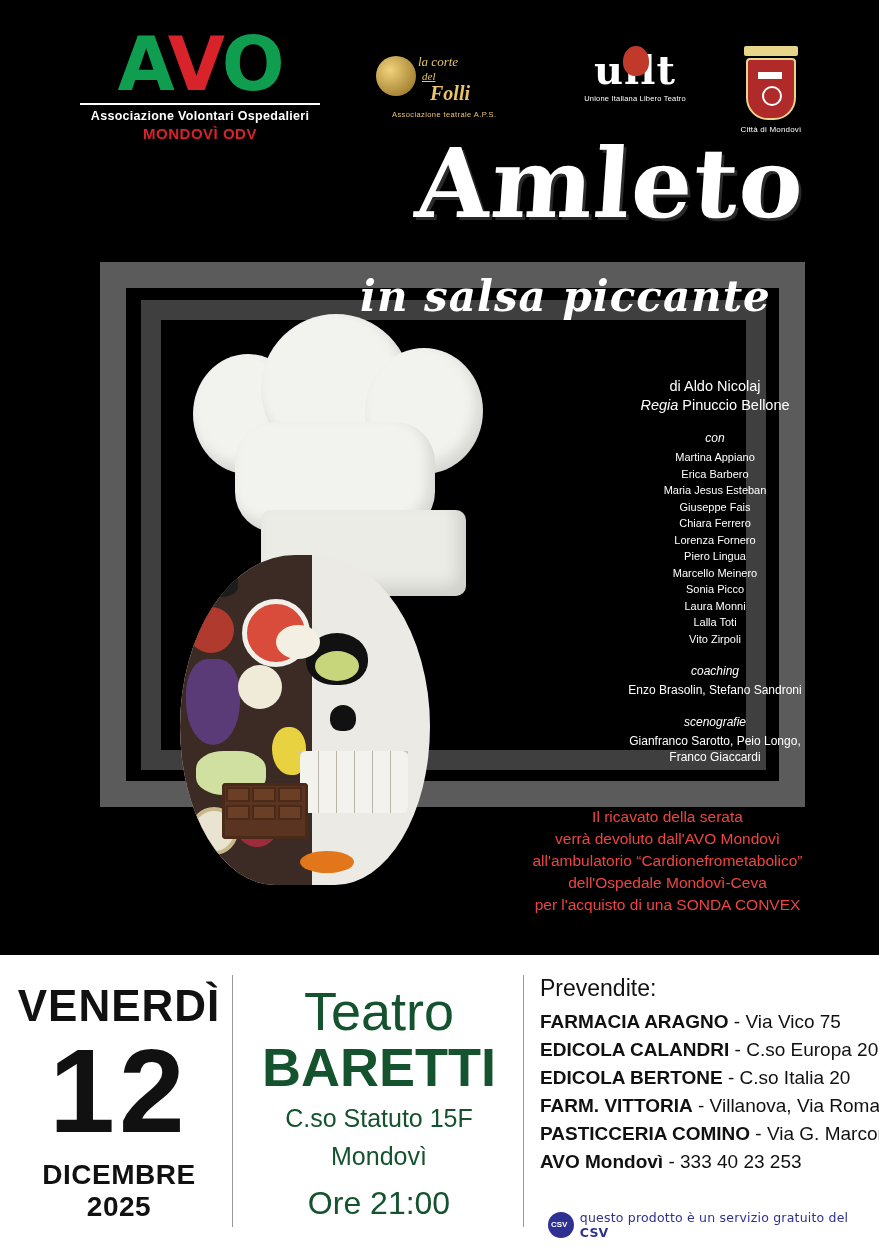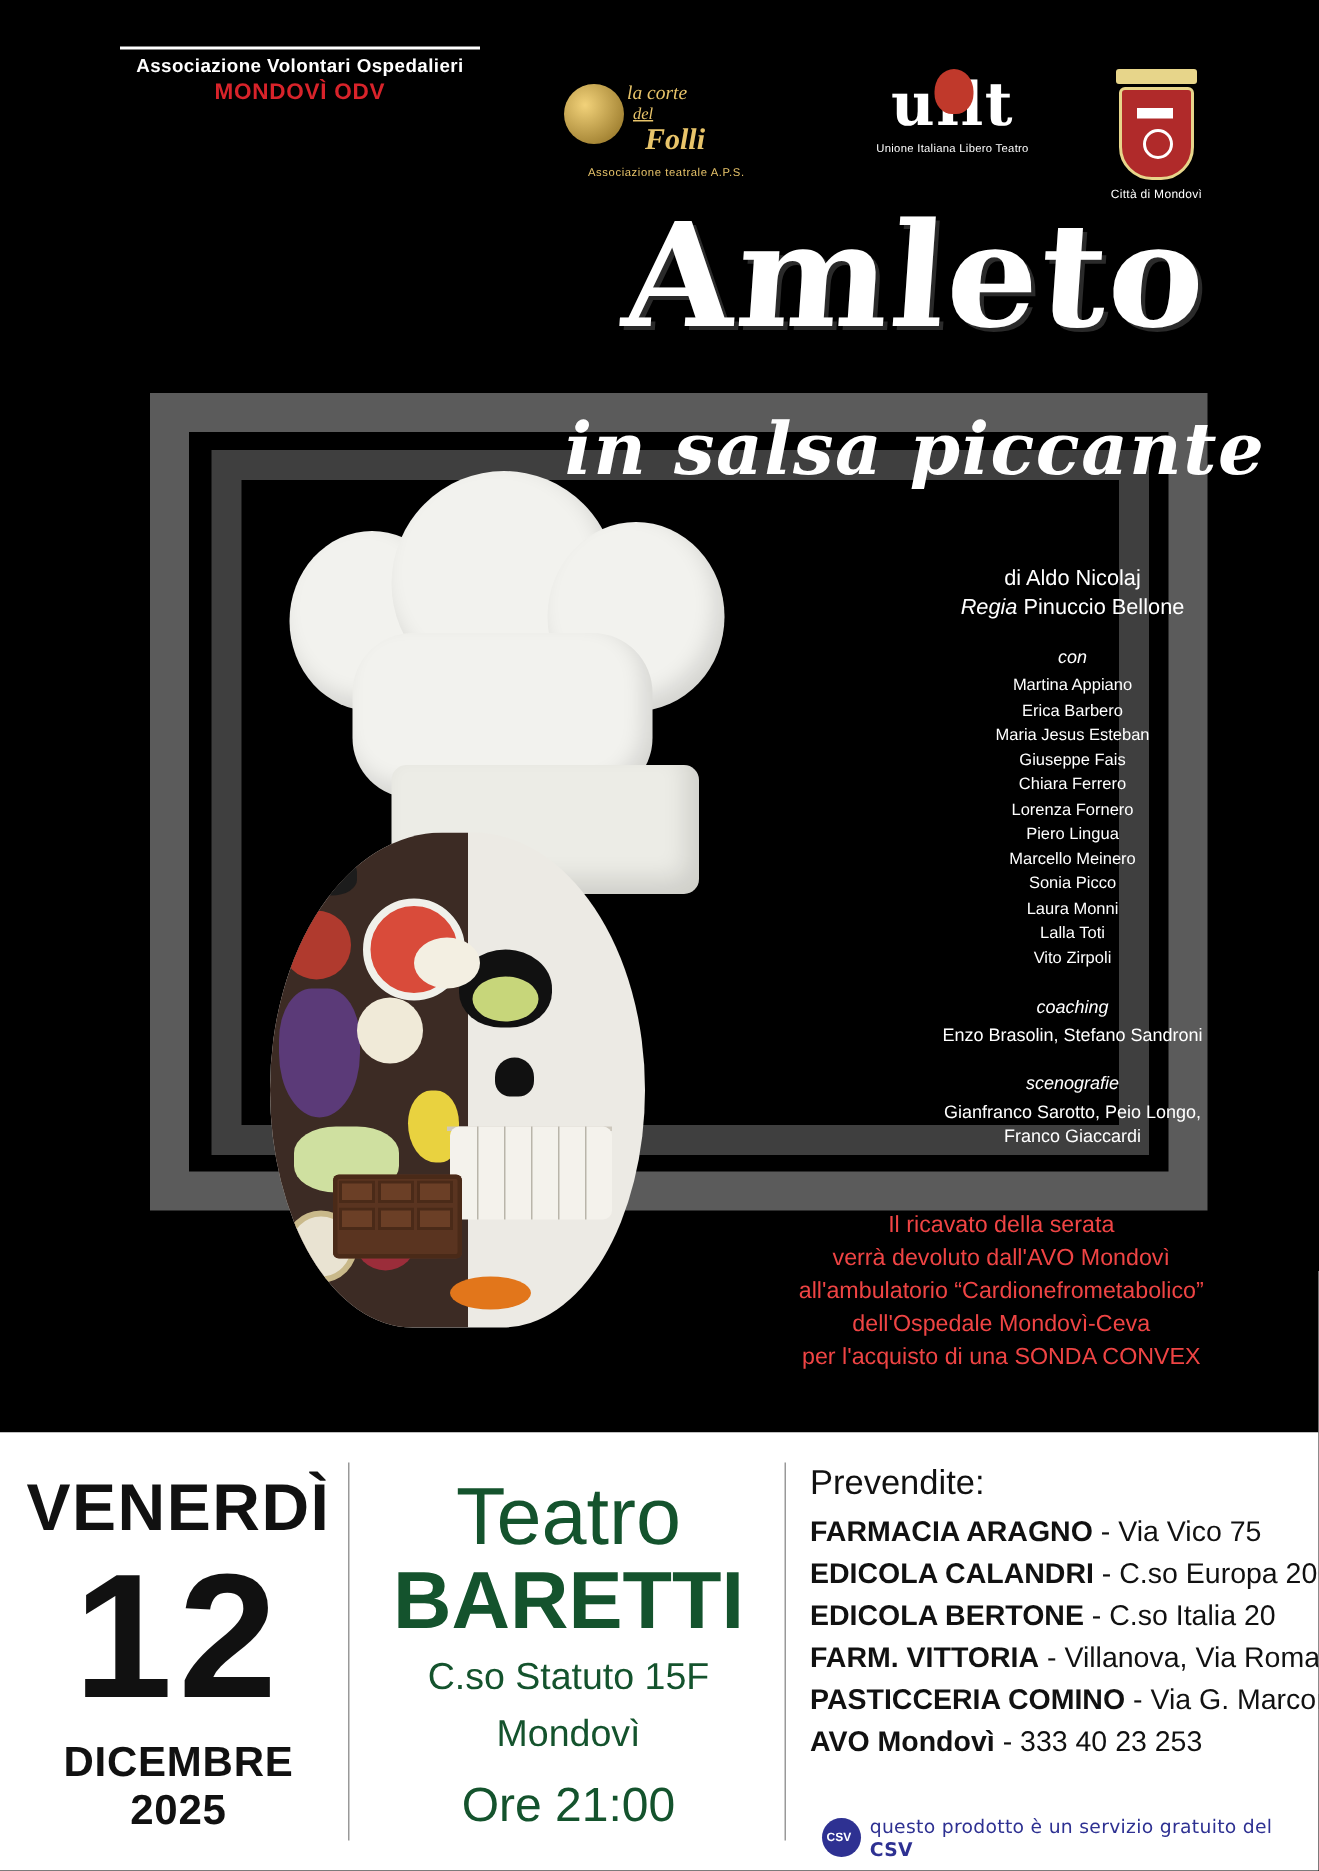--- a/index.html
+++ b/index.html
@@ -36,21 +36,21 @@
 
   .city-logo{position:absolute;left:726px;top:28px;width:90px;text-align:center;color:#ffffff;}
   .shield{width:46px;height:58px;margin:0 auto;background:#b02a2a;border:2px solid #e7d58a;border-radius:4px 4px 22px 22px;position:relative;}
   .shield:before{content:"";position:absolute;left:10px;top:12px;width:24px;height:7px;background:#ffffff;}
   .shield:after{content:"";position:absolute;left:14px;top:26px;width:16px;height:16px;border:2px solid #ffffff;border-radius:50%;}
   .crown{width:54px;height:10px;margin:0 auto 2px auto;background:#e7d58a;border-radius:2px;}
   .city-sub{font-size:8px;margin-top:5px;letter-spacing:.2px;}
 
   
   .title-main{position:absolute;left:360px;top:132px;width:500px;color:#ffffff;font-family:"DejaVu Serif",serif;font-weight:bold;font-size:96px;letter-spacing:1px;text-align:center;line-height:104px;transform:skewX(-4deg);text-shadow:3px 3px 0 #2a2a2a;}
-  .title-sub{position:absolute;left:360px;top:272px;width:500px;color:#ffffff;font-family:"DejaVu Serif",serif;font-style:italic;font-weight:bold;font-size:48px;text-align:center;letter-spacing:1px;}
+  .title-sub{position:absolute;left:360px;top:272px;width:500px;color:#ffffff;font-family:"DejaVu Serif",serif;font-style:italic;font-weight:bold;font-size:42px;text-align:left;letter-spacing:1px;}
 
   
   .credits{position:absolute;left:565px;top:378px;width:300px;color:#ffffff;text-align:center;font-size:13px;line-height:17px;}
   .cr-author{font-size:14.5px;}
   .cr-regia{font-size:14.5px;margin-top:2px;}
   .cr-regia i{font-style:italic;}
   .cr-lab{font-style:italic;font-size:12px;margin-top:16px;margin-bottom:2px;}
   .cr-cast div{font-size:11px;line-height:16.5px;}
   .cr-small{font-size:12px;line-height:16px;}
 
@@ -108,20 +108,21 @@
 <div class="poster">
 
   <div class="top">
 
     <div class="frame"></div>
     <div class="frame-inner"></div>
 
     <div class="logos">
 
       <div class="avo-logo">
+        <div class="avo-word"><span class="avo-a">A</span><span class="avo-v">V</span><span class="avo-o">O</span></div>
         <div class="avo-underline"></div>
         <div class="avo-sub1">Associazione Volontari Ospedalieri</div>
         <div class="avo-sub2">MONDOVÌ ODV</div>
       </div>
 
       <div class="corte-logo">
         <div class="corte-mask"></div>
         <div class="corte-t1">la corte</div>
         <div class="corte-t2">del</div>
         <div class="corte-t3">Folli</div>

